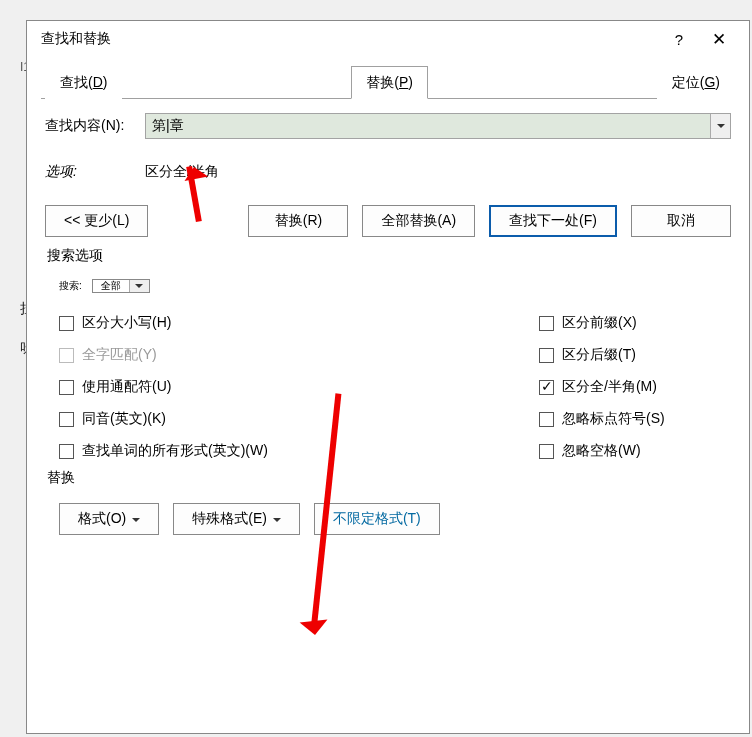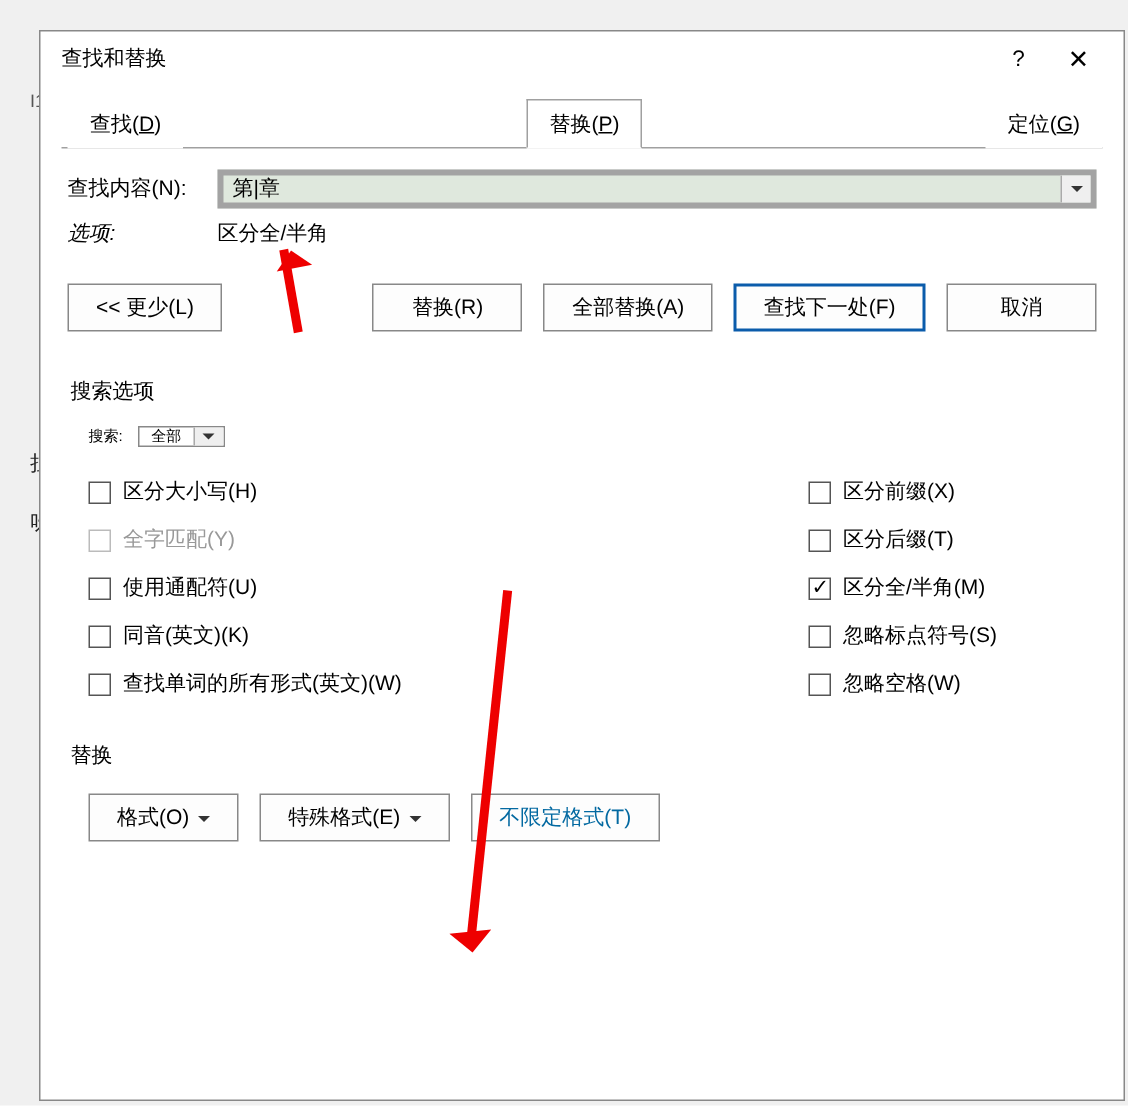--- a/index.html
+++ b/index.html
@@ -51,26 +51,26 @@
   top: 1px;
   background: #fff;
   font-size: 14px;
 }
 .tab.active {
   border-color: #a0a0a0;
   border-bottom: 1px solid #fff;
 }
 .tab u { text-decoration: underline; }
 .content { padding: 14px 18px 12px 18px; }
-.row { display: flex; align-items: center; margin-bottom: 8px; }
+.row { display: flex; align-items: center; margin-bottom: 24px; }
 .row .lbl { width: 100px; font-size: 14px; }
 .combo {
   flex: 1;
   height: 26px;
-  border: 4px solid #a3a3a3;
+  border: 1px solid #a3a3a3;
   background: #dfe8dd;
   display: flex;
   align-items: center;
   position: relative;
 }
 .combo input {
   flex: 1; border: none; background: transparent;
   padding: 0 6px; font-size: 14px; outline: none;
 }
 .combo .dd {
@@ -110,21 +110,20 @@
 .less { min-width: 108px; }
 .spacer { flex: 1; }
 fieldset.group {
   border: none;
   position: relative;
   margin-top:2px;
 }
 fieldset.group > .legend {
   font-size: 14px;
   padding: 0 2px;
-  margin-top: 21px;
 }
 .search-row { display:flex; align-items:center; gap:10px; margin:14px 0 14px 14px; font-size:10px;}
 .select {
   display:inline-flex; align-items:center;
   border:1px solid #888; height:14px; background:#fff;
 }
 .select span { padding:0 8px; }
 .select .dd {
   width:20px; height:100%;
   border-left:1px solid #aaa;

